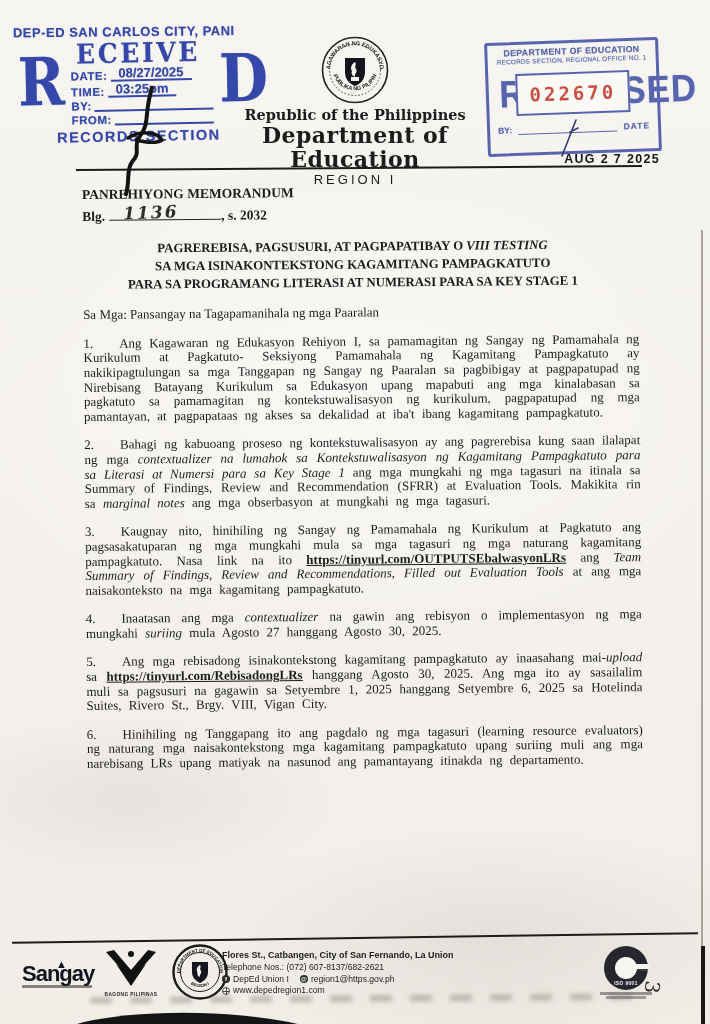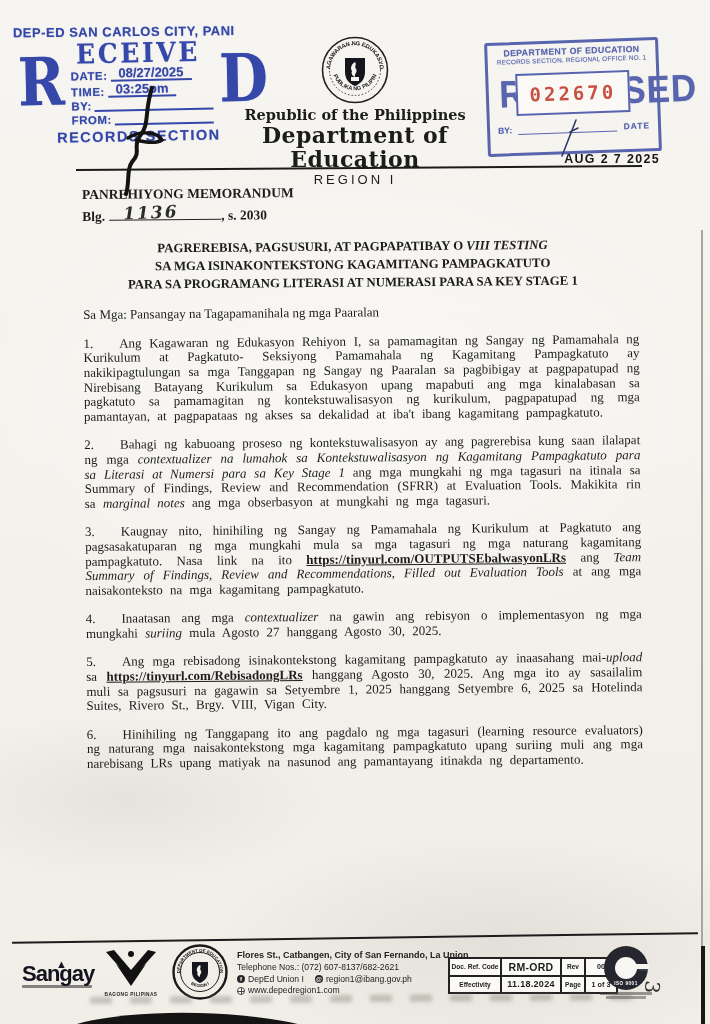--- a/index.html
+++ b/index.html
@@ -72,21 +72,21 @@
   
   .ftr-rule{position:absolute;left:12px;top:937px;width:686px;border-top:2.4px solid #1c1c1c;transform:rotate(-.8deg);}
   .ftr{position:absolute;left:0;top:942px;width:710px;height:82px;font-family:"Liberation Sans",sans-serif;}
   .deped-logo{position:absolute;left:22px;top:22px;width:70px;text-align:center;color:#13131f;}
   .deped-word{font-weight:bold;font-size:22px;line-height:20px;letter-spacing:-1px;font-family:"Liberation Sans",sans-serif;}
   .deped-flame{position:absolute;left:34px;top:-6px;font-size:11px;}
   .deped-sub{margin-top:1px;height:3px;background:rgba(40,40,40,.55);border-radius:1px;}
   .bagong{position:absolute;left:98px;top:6px;width:66px;text-align:center;}
   .bagong-cap{font-size:4.8px;font-weight:bold;letter-spacing:.4px;color:#222;}
   .region-seal{position:absolute;left:172px;top:2px;}
-  .contact{position:absolute;left:237px;top:8px;width:235px;font-size:8.6px;line-height:11.8px;color:#1d1d1d;}
+  .contact{position:absolute;left:222px;top:8px;width:235px;font-size:8.6px;line-height:11.8px;color:#1d1d1d;}
   .contact .addr{font-weight:bold;font-size:9px;white-space:nowrap;}
   .ct-row{display:flex;align-items:center;gap:3px;white-space:nowrap;}
   .ct-ico{display:inline-flex;width:8px;height:8px;border-radius:50%;background:#2a2a2a;color:#fff;
     font-size:6px;font-weight:bold;align-items:center;justify-content:center;flex:0 0 auto;}
   .ct-ico.globe{background:#fff;border:1px solid #444;box-sizing:border-box;position:relative;}
   .ct-ico.globe::before{content:"";position:absolute;left:45%;top:0;bottom:0;width:1px;background:#444;}
   .ct-ico.globe::after{content:"";position:absolute;top:45%;left:0;right:0;height:1px;background:#444;}
   .qa-table{position:absolute;left:448px;top:15px;display:grid;grid-template-columns:52px 60px 24px 32px;
     border:1.2px solid #222;background:#fbfaf7;}
   .qa-table div{border:0.8px solid #222;display:flex;align-items:center;justify-content:center;height:17.5px;box-sizing:border-box;}
@@ -183,21 +183,21 @@
     </div>
   </div>
   <svg class="rl-slash" width="26" height="40" viewBox="0 0 26 40">
     <path d="M20,2 L6,38 M14,14 L22,10" fill="none" stroke="#333a6e" stroke-width="1.6" stroke-linecap="round"></path>
   </svg>
   <div class="rl-date">AUG 2 7 2025</div>
 
   <div class="flow">
     <div class="memo-heading">PANREHIYONG MEMORANDUM</div>
     <div class="blg-line">
-      <span class="b">Blg.</span><span class="blg-slot"><span class="handwritten">1136</span></span><span class="b">, s. 2030</span>
+      <span class="b">Blg.</span><span class="blg-slot"><span class="handwritten">1136</span></span><span class="b">, s. 2032</span>
     </div>
     <div class="doc-title">
       <div style="font-weight:bold;"><span class="run-n">PAGREREBISA, PAGSUSURI, AT PAGPAPATIBAY O </span><span class="run-bi">VIII TESTING</span></div>
       <div>SA MGA ISINAKONTEKSTONG KAGAMITANG PAMPAGKATUTO</div>
       <div>PARA SA PROGRAMANG LITERASI AT NUMERASI PARA SA KEY STAGE 1</div>
     </div>
     <div class="addressee">Sa Mga: Pansangay na Tagapamanihala ng mga Paaralan</div>
 
     <div class="para"><span class="pnum">1.</span><span><span class="run-n">Ang Kagawaran ng Edukasyon Rehiyon I, sa pamamagitan ng Sangay ng Pamamahala ng Kurikulum at Pagkatuto- Seksiyong Pamamahala ng Kagamitang Pampagkatuto ay nakikipagtulungan sa mga Tanggapan ng Sangay ng Paaralan sa pagbibigay at pagpapatupad ng Nirebisang Batayang Kurikulum sa Edukasyon upang mapabuti ang mga kinalabasan sa pagkatuto sa pamamagitan ng kontekstuwalisasyon ng kurikulum, pagpapatupad ng mga pamantayan, at pagpapataas ng akses sa dekalidad at iba't ibang kagamitang pampagkatuto.</span></span></div>
     <div class="para"><span class="pnum">2.</span><span><span class="run-n">Bahagi ng kabuoang proseso ng kontekstuwalisasyon ay ang pagrerebisa kung saan ilalapat ng mga </span><span class="run-i">contextualizer na lumahok sa Kontekstuwalisasyon ng Kagamitang Pampagkatuto para sa Literasi at Numersi para sa Key Stage 1</span><span class="run-n"> ang mga mungkahi ng mga tagasuri na itinala sa Summary of Findings, Review and Recommendation (SFRR) at Evaluation Tools. Makikita rin sa </span><span class="run-i">marginal notes</span><span class="run-n"> ang mga obserbasyon at mungkahi ng mga tagasuri.</span></span></div>
@@ -238,38 +238,28 @@
       <path d="M28,21 c1.6,2.4 -0.8,3.2 0.8,5.6 c1.6,2.4 -1.6,4 -0.8,6.4 c-2.4,-0.8 -3.2,-3.2 -2.4,-4.8 c-1.6,-1.6 -0.8,-5.6 2.4,-7.2 Z" fill="#f5f3ee"></path>
     </svg>
 
     <div class="contact">
       <div class="addr">Flores St., Catbangen, City of San Fernando, La Union</div>
       <div>Telephone Nos.: (072) 607-8137/682-2621</div>
       <div class="ct-row">
         <span class="ct-ico">f</span>
         <span>DepEd Union I</span>
         <span class="ct-ico" style="margin-left:8px;">@</span>
-        <span>region1@ibang.gov.ph</span>
+        <span>region1@https.gov.ph</span>
       </div>
       <div class="ct-row">
         <span class="ct-ico globe"></span>
         <span>www.depedregion1.com</span>
       </div>
     </div>
 
-    <div class="qa-table">
-      <div class="qa-lab">Doc. Ref. Code</div>
-      <div class="qa-big">RM-ORD</div>
-      <div class="qa-lab">Rev</div>
-      <div class="qa-sm">00</div>
-      <div class="qa-lab">Effectivity</div>
-      <div class="qa-big" style="font-size:9px;">11.18.2024</div>
-      <div class="qa-lab">Page</div>
-      <div class="qa-sm">1 of 3</div>
-    </div>
 
     <div class="iso">
       <div class="iso-ring">
         <div class="iso-notch"></div>
         <div class="iso-txt">ISO 9001</div>
       </div>
       <div class="iso-cap"></div>
       <div class="iso-cap2"></div>
     </div>
   </div>

